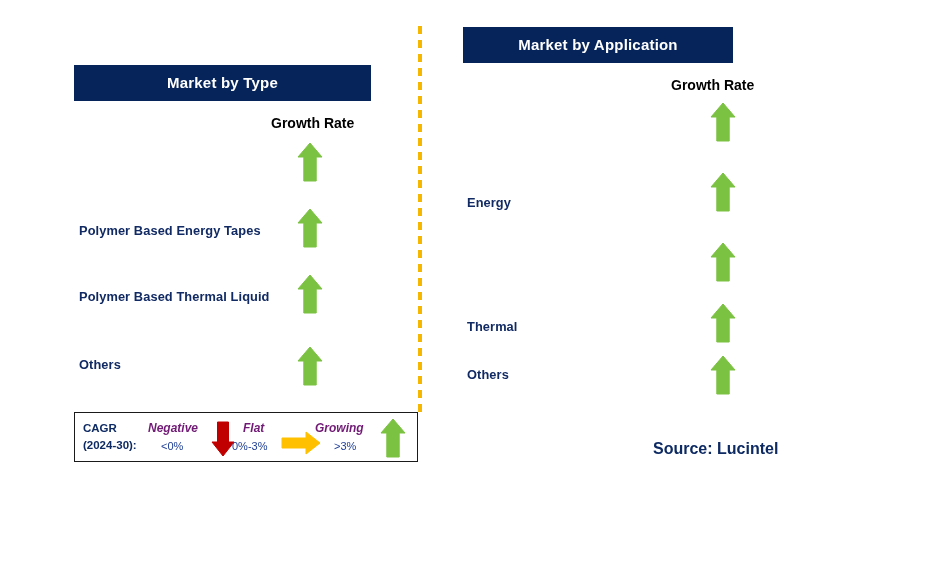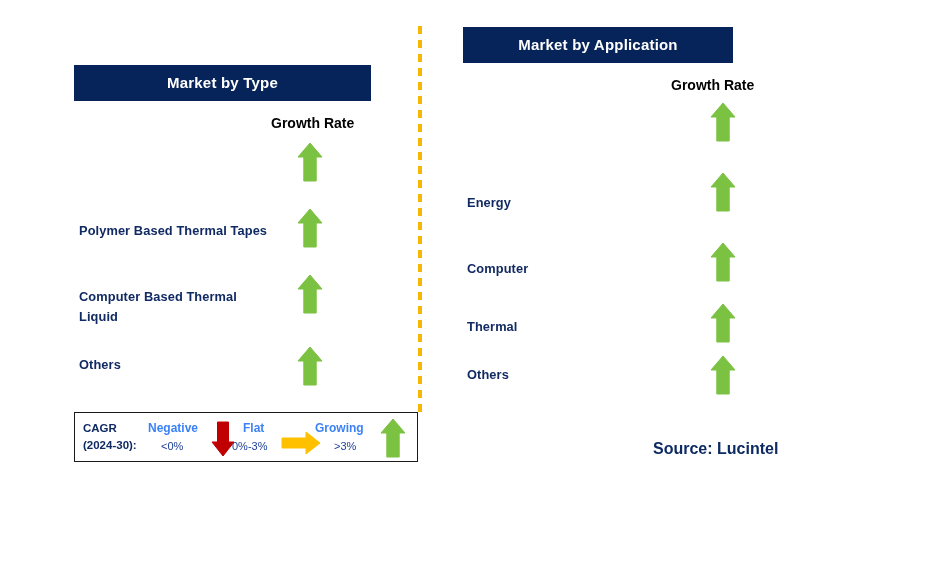--- a/index.html
+++ b/index.html
@@ -107,22 +107,23 @@
     top: 7px;
     font-size: 11.5px;
     font-weight: bold;
     color: #0e2a63;
     line-height: 17px;
     white-space: nowrap;
   }
   .legend-item-title {
     position: absolute;
     font-size: 12px;
-    font-weight: bold;
-    color: #3b82f6;
+    font-style: italic;
+    font-weight: bold;
+    color: #701a75;
     white-space: nowrap;
   }
   .legend-item-range {
     position: absolute;
     font-size: 11px;
     color: #1f3f96;
     white-space: nowrap;
   }
   .legend-icon { position: absolute; }
 
@@ -157,28 +158,28 @@
   <div class="panel-header">Market by Type</div>
 
   <div class="growth-rate-label">Growth Rate</div>
 
   <div class="row-arrow" style="top:104px;">
     <svg class="arrow-up-green" width="26" height="40" viewBox="0 0 26 40" aria-hidden="true">
       <path d="M13 1 L25 15 L19.2 15 L19.2 39 L6.8 39 L6.8 15 L1 15 Z" fill="#7cc242" stroke="#7cc242" stroke-width="1" stroke-linejoin="round"></path>
     </svg>
   </div>
 
-  <div class="row-label" style="top:183px;">Polymer Based Thermal Tapes</div>
+  <div class="row-label" style="top:183px;">Polymer Based Energy Tapes</div>
   <div class="row-arrow" style="top:170px;">
     <svg class="arrow-up-green" width="26" height="40" viewBox="0 0 26 40" aria-hidden="true">
       <path d="M13 1 L25 15 L19.2 15 L19.2 39 L6.8 39 L6.8 15 L1 15 Z" fill="#7cc242" stroke="#7cc242" stroke-width="1" stroke-linejoin="round"></path>
     </svg>
   </div>
 
-  <div class="row-label" style="top:249px;">Computer Based Thermal Liquid</div>
+  <div class="row-label" style="top:249px;">Polymer Based Thermal Liquid</div>
   <div class="row-arrow" style="top:236px;">
     <svg class="arrow-up-green" width="26" height="40" viewBox="0 0 26 40" aria-hidden="true">
       <path d="M13 1 L25 15 L19.2 15 L19.2 39 L6.8 39 L6.8 15 L1 15 Z" fill="#7cc242" stroke="#7cc242" stroke-width="1" stroke-linejoin="round"></path>
     </svg>
   </div>
 
   <div class="row-label" style="top:317px;">Others</div>
   <div class="row-arrow" style="top:308px;">
     <svg class="arrow-up-green" width="26" height="40" viewBox="0 0 26 40" aria-hidden="true">
       <path d="M13 1 L25 15 L19.2 15 L19.2 39 L6.8 39 L6.8 15 L1 15 Z" fill="#7cc242" stroke="#7cc242" stroke-width="1" stroke-linejoin="round"></path>
@@ -200,21 +201,20 @@
     </svg>
   </div>
 
   <div class="row-label" style="top:193px;">Energy</div>
   <div class="row-arrow" style="top:172px;">
     <svg class="arrow-up-green" width="26" height="40" viewBox="0 0 26 40" aria-hidden="true">
       <path d="M13 1 L25 15 L19.2 15 L19.2 39 L6.8 39 L6.8 15 L1 15 Z" fill="#7cc242" stroke="#7cc242" stroke-width="1" stroke-linejoin="round"></path>
     </svg>
   </div>
 
-  <div class="row-label" style="top:259px;">Computer</div>
   <div class="row-arrow" style="top:242px;">
     <svg class="arrow-up-green" width="26" height="40" viewBox="0 0 26 40" aria-hidden="true">
       <path d="M13 1 L25 15 L19.2 15 L19.2 39 L6.8 39 L6.8 15 L1 15 Z" fill="#7cc242" stroke="#7cc242" stroke-width="1" stroke-linejoin="round"></path>
     </svg>
   </div>
 
   <div class="row-label" style="top:317px;">Thermal</div>
   <div class="row-arrow" style="top:303px;">
     <svg class="arrow-up-green" width="26" height="40" viewBox="0 0 26 40" aria-hidden="true">
       <path d="M13 1 L25 15 L19.2 15 L19.2 39 L6.8 39 L6.8 15 L1 15 Z" fill="#7cc242" stroke="#7cc242" stroke-width="1" stroke-linejoin="round"></path>

